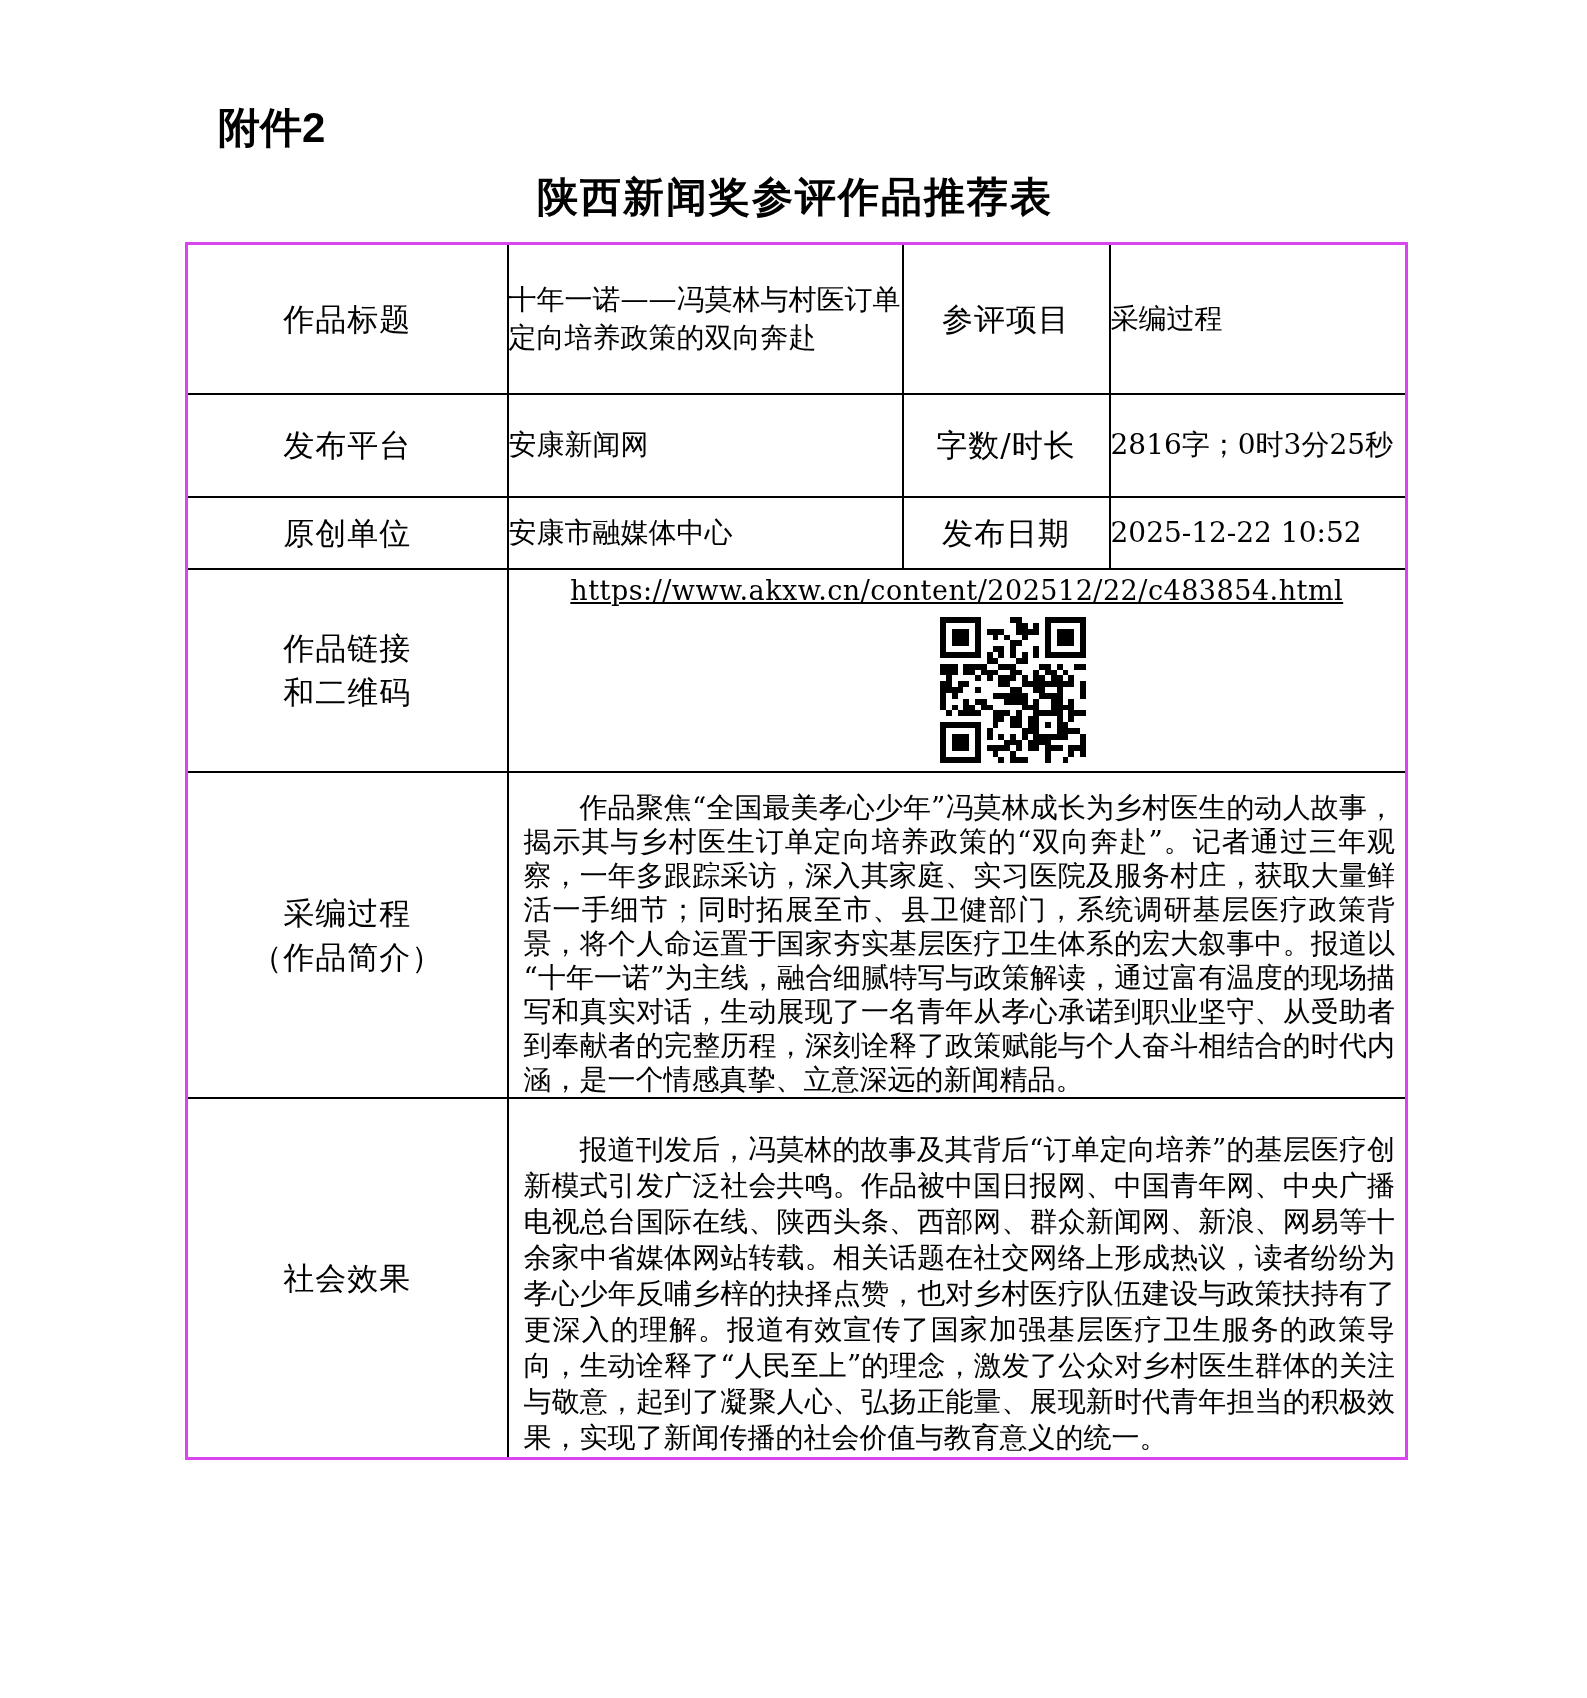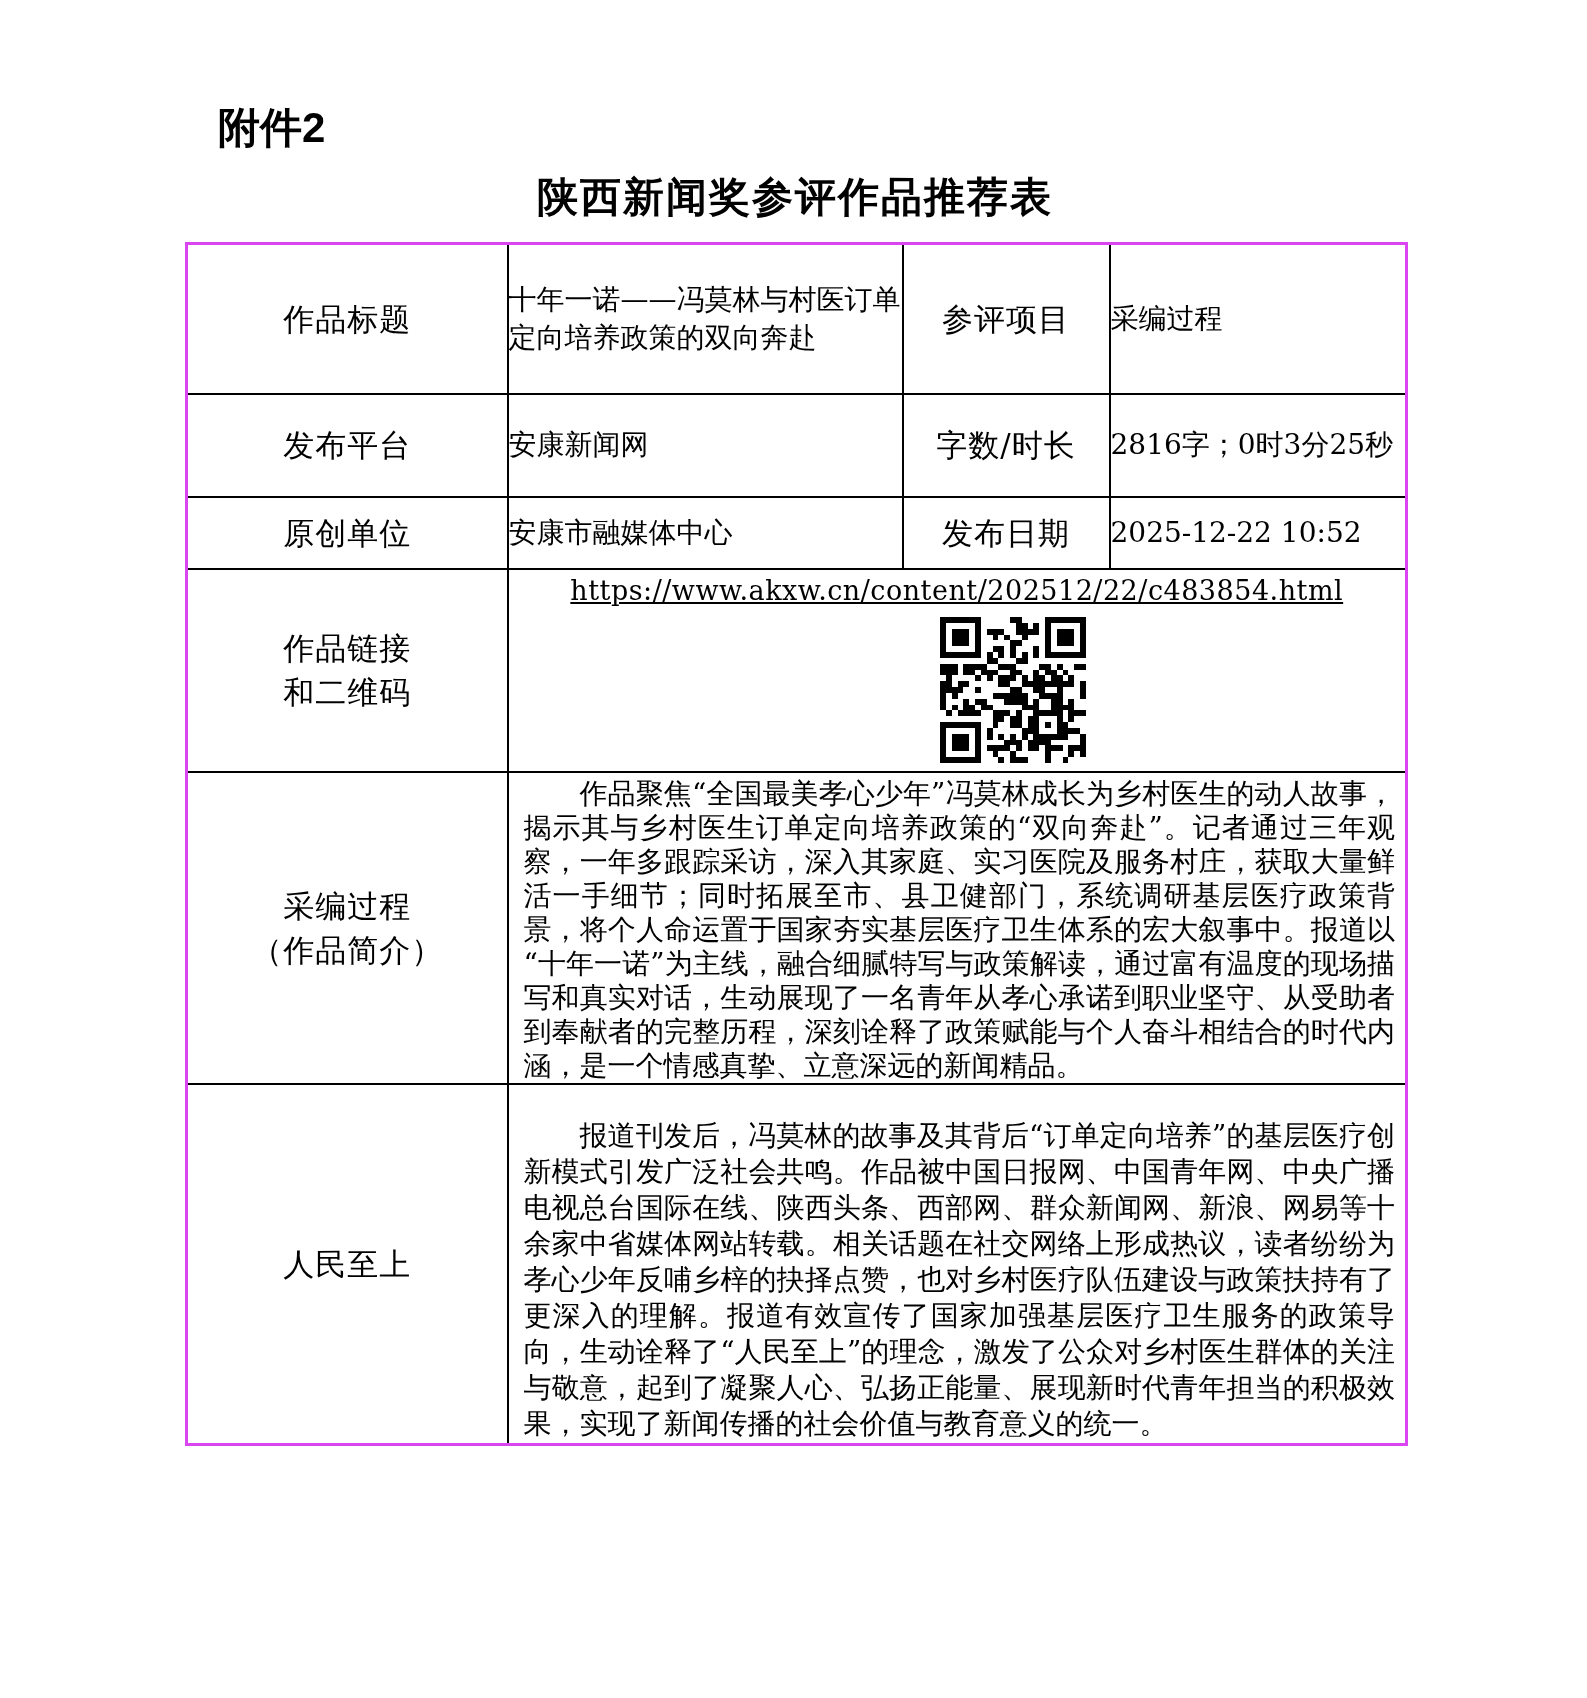--- a/index.html
+++ b/index.html
@@ -48,21 +48,21 @@
   .url-line{
     text-align:center;font-size:27px;line-height:36px;letter-spacing:0.5px;
     white-space:nowrap;
     text-decoration:underline;
   }
   .qr-wrap{text-align:center;margin-top:8px;}
   .qr-box{display:inline-block;position:relative;left:56px;width:146px;height:146px;}
   td.para-cell{vertical-align:top;}
   .para{
     margin:0;font-size:28px;text-align:justify;word-break:break-all;
-    text-indent:2em;padding:4px 10px 0 15px;
+    text-indent:2em;padding:18px 10px 0 15px;
   }
   .para.process{line-height:34px;}
   .para.effect{line-height:36px;padding-top:32px;}
 </style>
 </head>
 <body>
 
 <div class="attachment-label">附件2</div>
 <h1 class="doc-title">陕西新闻奖参评作品推荐表</h1>
 
@@ -427,19 +427,19 @@
     <tr class="r6">
       <td class="lbl two-line">
         <span>采编过程</span>
         <span>（作品简介）</span>
       </td>
       <td class="para-cell" colspan="3">
         <p class="para process">作品聚焦“全国最美孝心少年”冯莫林成长为乡村医生的动人故事，揭示其与乡村医生订单定向培养政策的“双向奔赴”。记者通过三年观察，一年多跟踪采访，深入其家庭、实习医院及服务村庄，获取大量鲜活一手细节；同时拓展至市、县卫健部门，系统调研基层医疗政策背景，将个人命运置于国家夯实基层医疗卫生体系的宏大叙事中。报道以“十年一诺”为主线，融合细腻特写与政策解读，通过富有温度的现场描写和真实对话，生动展现了一名青年从孝心承诺到职业坚守、从受助者到奉献者的完整历程，深刻诠释了政策赋能与个人奋斗相结合的时代内涵，是一个情感真挚、立意深远的新闻精品。</p>
       </td>
     </tr>
     <tr class="r7">
-      <td class="lbl">人民至上</td>
+      <td class="lbl">社会效果</td>
       <td class="para-cell" colspan="3">
         <p class="para effect">报道刊发后，冯莫林的故事及其背后“订单定向培养”的基层医疗创新模式引发广泛社会共鸣。作品被中国日报网、中国青年网、中央广播电视总台国际在线、陕西头条、西部网、群众新闻网、新浪、网易等十余家中省媒体网站转载。相关话题在社交网络上形成热议，读者纷纷为孝心少年反哺乡梓的抉择点赞，也对乡村医疗队伍建设与政策扶持有了更深入的理解。报道有效宣传了国家加强基层医疗卫生服务的政策导向，生动诠释了“人民至上”的理念，激发了公众对乡村医生群体的关注与敬意，起到了凝聚人心、弘扬正能量、展现新时代青年担当的积极效果，实现了新闻传播的社会价值与教育意义的统一。</p>
       </td>
     </tr>
   </tbody>
 </table>
 
 </body></html>

